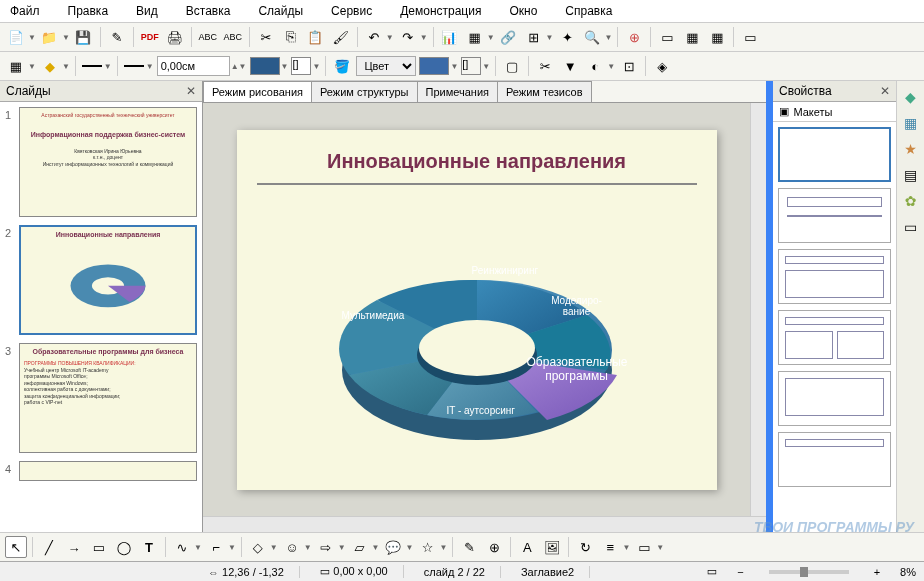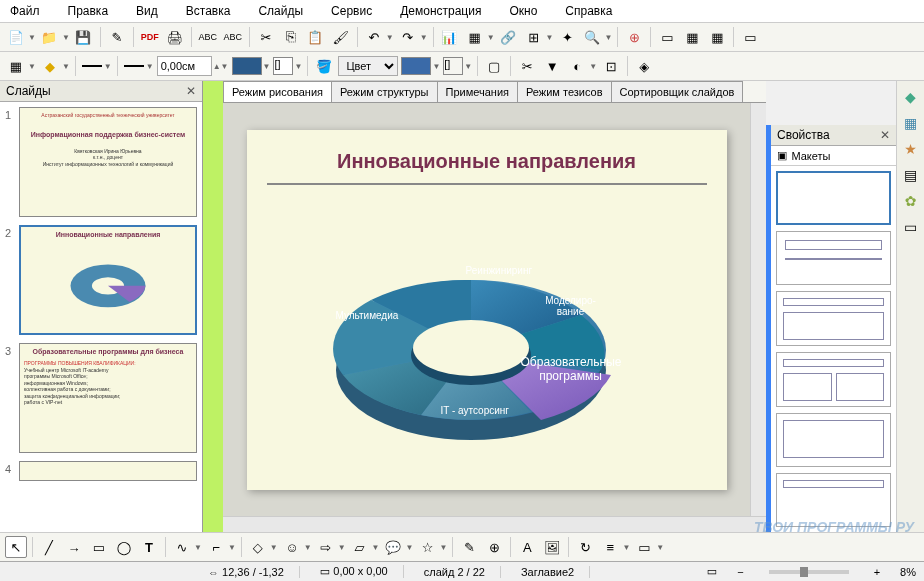--- a/index.html
+++ b/index.html
@@ -3,42 +3,42 @@
 <meta charset="utf-8">
 <style>
 * { box-sizing: border-box; margin: 0; padding: 0; }
 body { font-family: Arial, sans-serif; font-size: 11px; background: #f0f0f0; width: 924px; height: 581px; overflow: hidden; display: flex; flex-direction: column; }
 .menubar { background: #fff; border-bottom: 1px solid #ccc; padding: 2px 5px; display: flex; gap: 18px; font-size: 12px; }
 .menubar span { padding: 2px 5px; cursor: pointer; }
 .toolbar { background: #f5f5f0; border-bottom: 1px solid #ccc; padding: 3px 5px; display: flex; gap: 3px; align-items: center; }
 .tb-btn { width: 22px; height: 22px; border: 1px solid transparent; display: inline-flex; align-items: center; justify-content: center; cursor: pointer; font-size: 13px; border-radius: 2px; }
 .tb-sep { width: 1px; height: 20px; background: #ccc; margin: 0 2px; }
 .dd { font-size: 8px; color: #666; margin-left: -2px; }
-.tb-input { width: 55px; height: 20px; border: 1px solid #aaa; font-size: 11px; padding: 0 3px; }
+.tb-input { width: 73px; height: 20px; border: 1px solid #aaa; font-size: 11px; padding: 0 3px; }
 .color-sw { width: 30px; height: 18px; border: 1px solid #888; display: inline-block; }
 .main { flex: 1; display: flex; overflow: hidden; }
 .slides-panel { width: 203px; background: #fff; border-right: 1px solid #999; display: flex; flex-direction: column; }
 .panel-header { background: #e8e8e0; border-bottom: 1px solid #aaa; padding: 3px 6px; display: flex; justify-content: space-between; align-items: center; font-size: 12px; }
 .close-x { cursor: pointer; font-size: 12px; color: #555; }
 .slides-list { flex: 1; overflow-y: auto; padding: 5px; }
 .slide-item { display: flex; margin-bottom: 8px; }
 .slide-num { width: 14px; font-size: 11px; color: #666; padding-top: 2px; }
 .slide-thumb { flex: 1; height: 110px; border: 1px solid #888; background: #f8f8e0; padding: 4px; font-size: 6px; position: relative; overflow: hidden; }
 .slide-thumb.selected { border: 2px solid #3a7ab8; }
-.center { flex: 1; display: flex; flex-direction: column; background: #bef264; padding-left: 20px; }
+.center { flex: 1; display: flex; flex-direction: column; background: #f97316; }
 .view-tabs { background: #f5f5f0; border-bottom: 1px solid #999; display: flex; font-size: 11px; }
 .view-tab { padding: 4px 8px; border: 1px solid #999; border-bottom: none; background: #eee; cursor: pointer; margin-right: -1px; }
 .view-tab.active { background: #fff; font-weight: normal; }
 .canvas-area { flex: 1; background: #d8d8d0; position: relative; overflow: hidden; display: flex; align-items: center; justify-content: center; }
 .slide-canvas { width: 480px; height: 360px; background: #f8f8e0; box-shadow: 2px 2px 8px rgba(0,0,0,0.3); position: relative; }
 .slide-title { text-align: center; font-size: 20px; font-weight: bold; color: #7a3050; padding-top: 20px; }
 .slide-hr { border-top: 2px solid #888; margin: 10px 20px; }
-.donut { position: absolute; top: 110px; left: 74px; width: 300px; height: 220px; }
+.donut { position: absolute; top: 110px; left: 90px; width: 300px; height: 220px; }
 .donut-label { position: absolute; font-size: 10px; color: #fff; text-align: center; }
-.props-panel { width: 130px; background: #fff; border-left: 5px solid #3b82f6; display: flex; flex-direction: column; margin-top: 44px; }
+.props-panel { width: 130px; background: #fff; border-left: 7px solid #3b82f6; display: flex; flex-direction: column; }
 .layouts { flex: 1; overflow-y: auto; padding: 5px; display: flex; flex-direction: column; gap: 6px; }
 .layout-item { height: 55px; border: 1px solid #aaa; background: #fff; cursor: pointer; position: relative; }
 .layout-item.selected { border: 2px solid #3a7ab8; }
 .right-icons { width: 28px; background: #f0f0e8; border-left: 1px solid #ccc; display: flex; flex-direction: column; gap: 6px; padding: 6px 2px; align-items: center; }
 .ri { width: 20px; height: 20px; cursor: pointer; display: flex; align-items: center; justify-content: center; font-size: 14px; }
 .bottom-toolbar { background: #f5f5f0; border-top: 1px solid #ccc; padding: 3px 5px; display: flex; gap: 3px; align-items: center; }
 .statusbar { background: #f0f0f0; border-top: 1px solid #aaa; padding: 3px 8px; display: flex; gap: 20px; font-size: 11px; align-items: center; }
 .statusbar > div { border-right: 1px solid #ccc; padding-right: 15px; }
 .zoom-slider { width: 80px; height: 4px; background: #ccc; position: relative; margin: 0 5px; }
 .zoom-slider::after { content: ''; position: absolute; left: 40%; top: -3px; width: 8px; height: 10px; background: #888; }
@@ -196,21 +196,20 @@
       </div>
     </div>
   </div>
 
   <div class="center">
     <div class="view-tabs">
       <div class="view-tab active">Режим рисования</div>
       <div class="view-tab">Режим структуры</div>
       <div class="view-tab">Примечания</div>
       <div class="view-tab">Режим тезисов</div>
-      <div class="view-tab">Сортировщик слайдов</div>
     </div>
     <div style="flex:1;display:flex">
       <div class="canvas-area">
         <div class="slide-canvas">
           <div class="slide-title">Инновационные направления</div>
           <div class="slide-hr"></div>
           <div class="donut">
             <svg viewBox="0 0 300 220" style="width:100%;height:100%">
               <defs>
                 <linearGradient id="g1" x1="0" y1="0" x2="1" y2="1">

